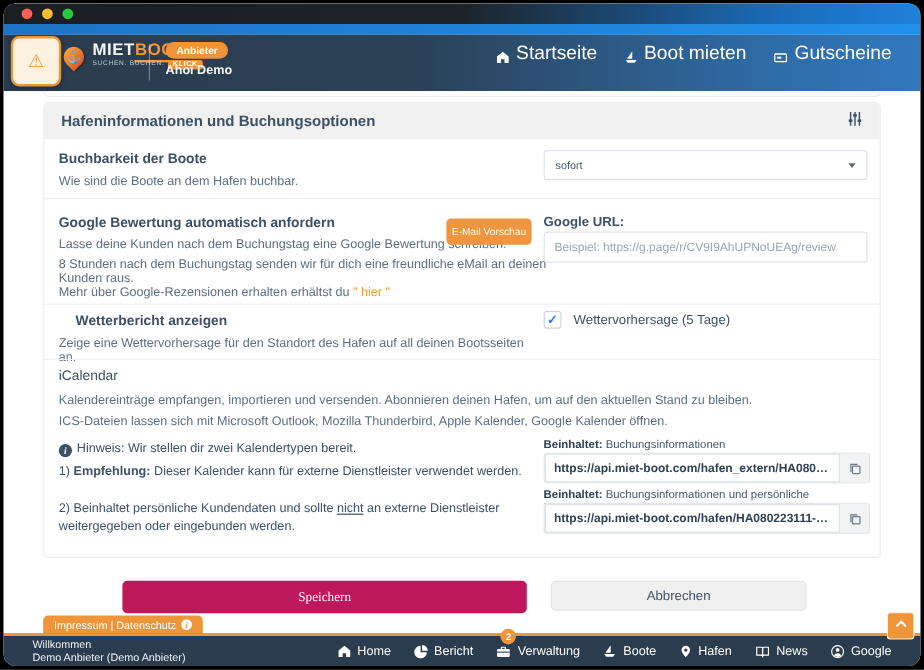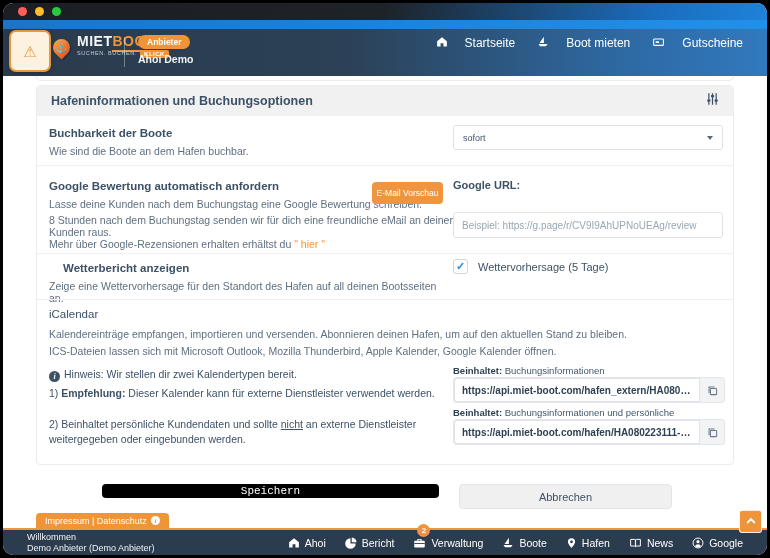--- a/index.html
+++ b/index.html
@@ -24,21 +24,21 @@
   .brand-line .miet { color:#f4f6f8; }
   .brand-line .boot { color:#f09439; border-bottom:2px solid #f09439; padding-bottom:1px; }
   .brand-sub { display:flex; align-items:center; gap:3px; margin-top:2px; }
   .tagline { font-size:5.5px; letter-spacing:.6px; color:#c2ccd6; }
   .klick { background:#f09439; color:#fff; font-size:6px; font-weight:bold; padding:1px 4px; border-radius:2px; letter-spacing:.5px; }
   .hdr-divider { position:absolute; left:121px; top:8px; width:1px; height:30px; background:rgba(255,255,255,.35); }
   .provider { position:absolute; left:135px; top:6px; display:flex; flex-direction:column; align-items:flex-start; gap:4px;text-align:right; }
   .provider-badge { background:#f09439; color:#fff; font-size:8.5px; font-weight:bold; padding:2px 9px; border-radius:8px; }
   .provider-name { font-size:10.5px; font-weight:bold; color:#f2f5f8; }
   .hdr-nav { position:absolute; top:7px; right:24px; display:flex; gap:22px; align-items:center; }
-  .hdr-nav .navitem { display:flex; align-items:flex-start; gap:17px; font-size:12px; color:#fff; cursor:pointer; }
+  .hdr-nav .navitem { display:flex; align-items:flex-end; gap:5px; font-size:16px; color:#fff; cursor:pointer; }
   .hdr-nav svg, .ft-nav svg { display:block; }
 
   
   .warn-fab { position:absolute; left:6px; top:27px; width:42px; height:42px; background:#fdf2e0; border:2px solid #e8973f; border-radius:7px; z-index:30; display:flex; align-items:center; justify-content:center; box-shadow:0 1px 4px rgba(0,0,0,.25); }
   .warn-fab span { color:#e8973f; font-size:15px; line-height:1; }
 
   
   .page { position:relative; height:452px; background:#fff; }
   .remnant { position:absolute; left:33px; top:0; width:698px; height:5px; background:#fff; border:1px solid #ececec; border-top:none; border-radius:0 0 6px 6px; }
   .card { position:absolute; left:33px; top:9px; width:698px; height:380px; background:#fff; border:1px solid #ececec; border-radius:4px; }
@@ -49,37 +49,37 @@
 
   .t-title { position:absolute; font-size:11.5px; font-weight:bold; color:#3d5166; }
   .t-sub { position:absolute; font-size:10.5px; color:#5f6f80; }
   .leftcol-w { width:390px; }
 
   .select { position:absolute; left:416px; top:39px; width:270px; height:25px; border:1px solid #dfe3e7; border-radius:3px; background:#fff; display:flex; align-items:center; padding:0 9px; font-size:9px; color:#44566b; cursor:pointer; }
   .caret { margin-left:auto; width:0; height:0; border-left:3.5px solid transparent; border-right:3.5px solid transparent; border-top:4px solid #5a6a7a; }
 
   .btn-preview { position:absolute; left:335px; top:96px; width:71px; height:22px; background:#f0953f; border:none; border-radius:4px; color:#fff; font-size:8.5px; font-family:inherit; cursor:pointer; }
   .lbl-bold { position:absolute; font-size:11px; font-weight:bold; color:#3d5166; }
-  .input { position:absolute; border:1px solid #dfe3e7; border-radius:3px; background:#fff; font-family:inherit; font-size:10px; color:#3d5166; padding:0 8px; outline:none;margin-top:19px; }
+  .input { position:absolute; border:1px solid #dfe3e7; border-radius:3px; background:#fff; font-family:inherit; font-size:10px; color:#3d5166; padding:0 8px; outline:none; }
   .input::placeholder { color:#9aa6b2; }
   .link-orange { color:#f0963c; }
 
   .checkbox-row { position:absolute; left:416px; top:173px; display:flex; align-items:center; gap:10px; }
   .checkbox { width:15px; height:15px; border:1px solid #cfd6dd; border-radius:3px; background:#fff; display:flex; align-items:center; justify-content:center; color:#2e86de; font-size:11px; font-weight:bold; cursor:pointer; }
   .checkbox-row label { font-size:11px; color:#3d5166; }
 
   .hint-line { position:absolute; font-size:10.5px; color:#3d5166; }
   .info-dot { display:inline-flex; width:11px; height:11px; border-radius:50%; background:#3d5166; color:#fff; font-size:8px; font-weight:bold; align-items:center; justify-content:center; margin-right:4px; vertical-align:-1px; font-family:"Liberation Serif",serif; font-style:italic; }
   .cal-label { position:absolute; left:416px; font-size:9.5px; color:#44566b; }
   .cal-label b { color:#2f4154; }
   .url-group { position:absolute; left:416px; width:272px; height:26px; background:#f2f3f4; border:1px solid #e4e7ea; border-radius:3px; display:flex; }
   .url-group input { flex:1; border:1px solid #dfe3e7; border-radius:3px 0 0 3px; background:#fff; font-family:inherit; font-size:10px; font-weight:bold; color:#2f4154; padding:0 7px; outline:none; min-width:0; text-overflow:ellipsis; }
   .copy-btn { width:24px; border:none; background:transparent; color:#6b7988; display:flex; align-items:center; justify-content:center; cursor:pointer; }
 
-  .btn-save { position:absolute; left:99px; top:408px; width:337px; height:14px; background:#000000; border:none; border-radius:4px; color:#fff; font-size:11px; font-family:Liberation Mono, monospace; cursor:pointer; }
+  .btn-save { position:absolute; left:99px; top:408px; width:337px; height:27px; background:#be185d; border:none; border-radius:4px; color:#fff; font-size:11px; font-family:Liberation Serif, serif; cursor:pointer; }
   .btn-cancel { position:absolute; left:456px; top:408px; width:213px; height:25px; background:#f0f0f0; border:1px solid #e4e4e4; border-radius:4px; color:#3d5166; font-size:11px; font-family:inherit; cursor:pointer; }
 
   .legal-tab { position:absolute; left:33px; bottom:0; height:15px; background:#ee9539; border-radius:4px 4px 0 0; display:flex; align-items:center; gap:4px; padding:0 9px; color:#fff; font-size:9px; cursor:pointer; }
   .legal-info { display:inline-flex; width:9px; height:9px; border-radius:50%; background:#fff; color:#ee9539; font-size:7px; font-weight:bold; align-items:center; justify-content:center; font-family:"Liberation Serif",serif; font-style:italic; }
 
   
   .footer { position:relative; height:27px; background:#2b3c4e; border-top:2px solid #ee9539; display:flex; align-items:center; padding:0 24px 0 24px; color:#f0f3f6; }
   .welcome { display:flex; flex-direction:column; font-size:9px; line-height:11px; }
   .ft-nav { margin-left:auto; display:flex; gap:19px; align-items:center; }
   .ft-item { position:relative; display:flex; align-items:center; gap:5px; font-size:10.5px; color:#fff; cursor:pointer; }
@@ -242,21 +242,21 @@
       <span>Willkommen</span>
       <span>Demo Anbieter (Demo Anbieter)</span>
     </div>
     <div class="ft-nav">
       <div class="ft-item">
         <span>
             <svg width="12" height="12" viewBox="0 0 16 16" fill="#fff">
               <path d="M8 1.5l6.5 5.4V14h-4.6v-4.2H6.1V14H1.5V6.9z"></path>
             </svg>
           </span>
-        <span>Ahoi</span>
+        <span>Home</span>
       </div>
       <div class="ft-item">
         <span>
             <svg width="12" height="12" viewBox="0 0 16 16" fill="#fff">
               <path d="M7.3 8.7V1.6a7 7 0 1 0 7 7z"></path>
               <path d="M9 7h6.4A7 7 0 0 0 9 .6z"></path>
             </svg>
           </span>
         <span>Bericht</span>
       </div>

